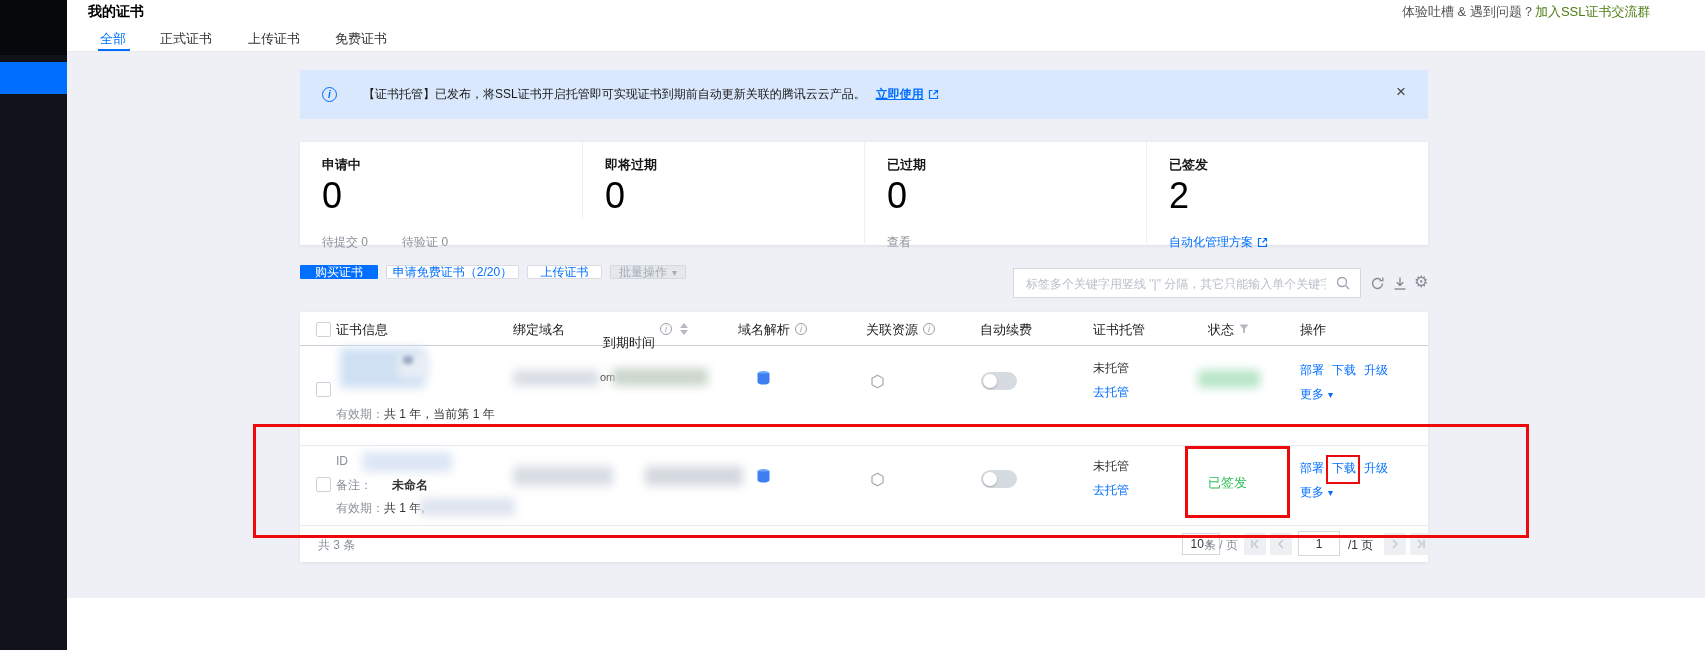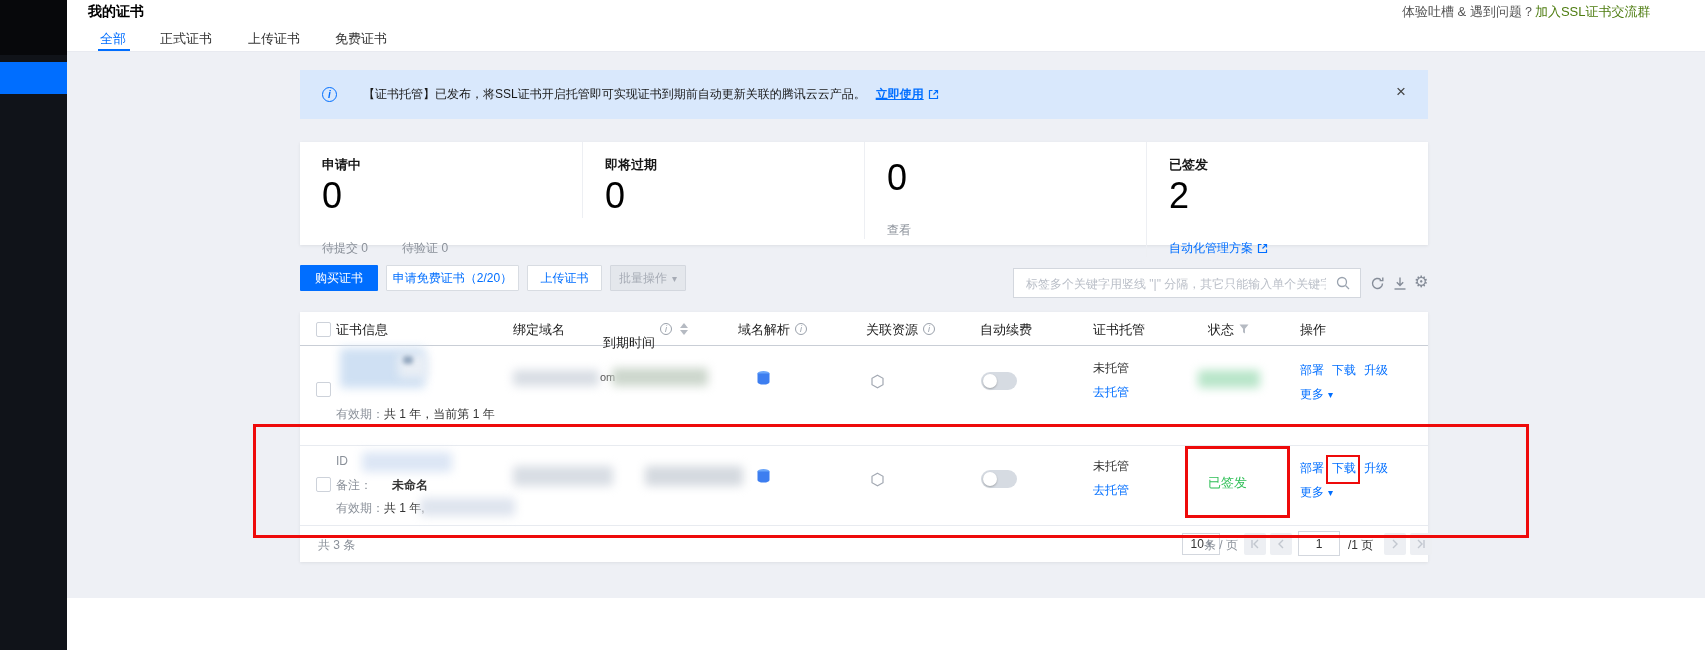--- a/index.html
+++ b/index.html
@@ -9,38 +9,38 @@
   .r{display:flex;align-items:center;}
   .t12{font-size:12px;}
   .gtxt{color:#8a9099;font-size:12px;}
   .dtxt{color:#333;font-size:12px;}
   .lnk{color:#006eff;font-size:12px;cursor:pointer;}
   .blur{position:absolute;filter:blur(5px);border-radius:3px;}
   .cb{position:absolute;width:13px;height:13px;border:1px solid #cdd2da;border-radius:2px;background:#fff;}
   .hcell{position:absolute;font-size:13px;color:#1b1b1b;white-space:nowrap;}
   .icircle{display:inline-block;width:12px;height:12px;border:1px solid #9aa1ab;border-radius:50%;
            color:#9aa1ab;font-size:9px;line-height:11px;text-align:center;font-style:italic;box-sizing:border-box;}
-  .btn{position:absolute;height:26px;display:flex;align-items:center;justify-content:center;
+  .btn{position:absolute;height:14px;display:flex;align-items:center;justify-content:center;
        font-size:12px;border-radius:1px;box-sizing:border-box;cursor:pointer;white-space:nowrap;}
   .btn-primary{background:#006eff;color:#fff;}
   .btn-weak{background:#fff;border:1px solid #d8dce2;color:#006eff;}
   .btn-disabled{background:#e4e7ec;border:1px solid #d3d7de;color:#a6abb5;}
   .toggle{position:absolute;width:36px;height:18px;border-radius:9px;background:#d6dbe2;cursor:pointer;}
   .toggle .knob{position:absolute;left:2px;top:2px;width:14px;height:14px;border-radius:50%;background:#fff;
                 box-shadow:0 1px 2px rgba(0,0,0,.25);}
   .pgbtn{position:absolute;width:22px;height:22px;background:#edeff3;border-radius:2px;
          display:flex;align-items:center;justify-content:center;cursor:pointer;}
   .redbox{position:absolute;border:3px solid #ee0a0a;z-index:60;pointer-events:none;}
   .sortwrap{position:absolute;display:flex;flex-direction:column;gap:2px;}
   .tri-up{width:0;height:0;border-left:4px solid transparent;border-right:4px solid transparent;border-bottom:5px solid #b5bac2;}
   .tri-dn{width:0;height:0;border-left:4px solid transparent;border-right:4px solid transparent;border-top:5px solid #b5bac2;}
   .card-col{box-sizing:border-box;width:282px;padding:14px 0 0 22px;}
   .statlabel{font-size:13px;font-weight:700;color:#181818;}
   .statnum{font-size:36px;line-height:44px;color:#000;}
-  .statsub{margin-top:22px;font-size:12px;color:#8a9099;display:flex;gap:34px;align-items:center;}
+  .statsub{margin-top:16px;font-size:12px;color:#8a9099;display:flex;gap:34px;align-items:center;}
   input{font-family:"Liberation Sans","DejaVu Sans",sans-serif;}
   .searchbox{position:absolute;left:1013px;top:268px;width:348px;height:30px;background:#fff;
              border:1px solid #d3d7de;box-sizing:border-box;}
   .searchbox input{position:absolute;left:10px;top:3px;width:300px;height:22px;border:0;outline:none;
                    font-size:12px;color:#333;background:transparent;}
   .searchbox input::placeholder{color:#b9bec7;}
   .pginput{position:absolute;width:42px;height:25px;border:1px solid #d3d7de;box-sizing:border-box;
            text-align:center;font-size:12px;color:#333;outline:none;}
   .szsel{position:absolute;width:38px;height:22px;border:1px solid #d3d7de;background:#fff;box-sizing:border-box;
          display:flex;align-items:center;justify-content:center;gap:3px;font-size:12px;color:#333;cursor:pointer;}
@@ -90,20 +90,21 @@
       <div class="statsub">
         <span><span>待提交</span>&nbsp;<span>0</span></span>
         <span><span>待验证</span>&nbsp;<span>0</span></span>
       </div>
     </div>
     <div class="card-col" style="border-left:1px solid #edeff3;">
       <div class="statlabel">即将过期</div>
       <div class="statnum">0</div>
     </div>
     <div class="card-col" style="border-left:1px solid #edeff3;">
+      <div class="statlabel">已过期</div>
       <div class="statnum">0</div>
       <div class="statsub">
           <span style="cursor:pointer;">查看</span>
         </div>
     </div>
     <div class="card-col" style="border-left:1px solid #edeff3;">
       <div class="statlabel">已签发</div>
       <div class="statnum">2</div>
       <div class="statsub" style="color:#006eff;gap:4px;">
         <span style="cursor:pointer;">自动化管理方案</span>

